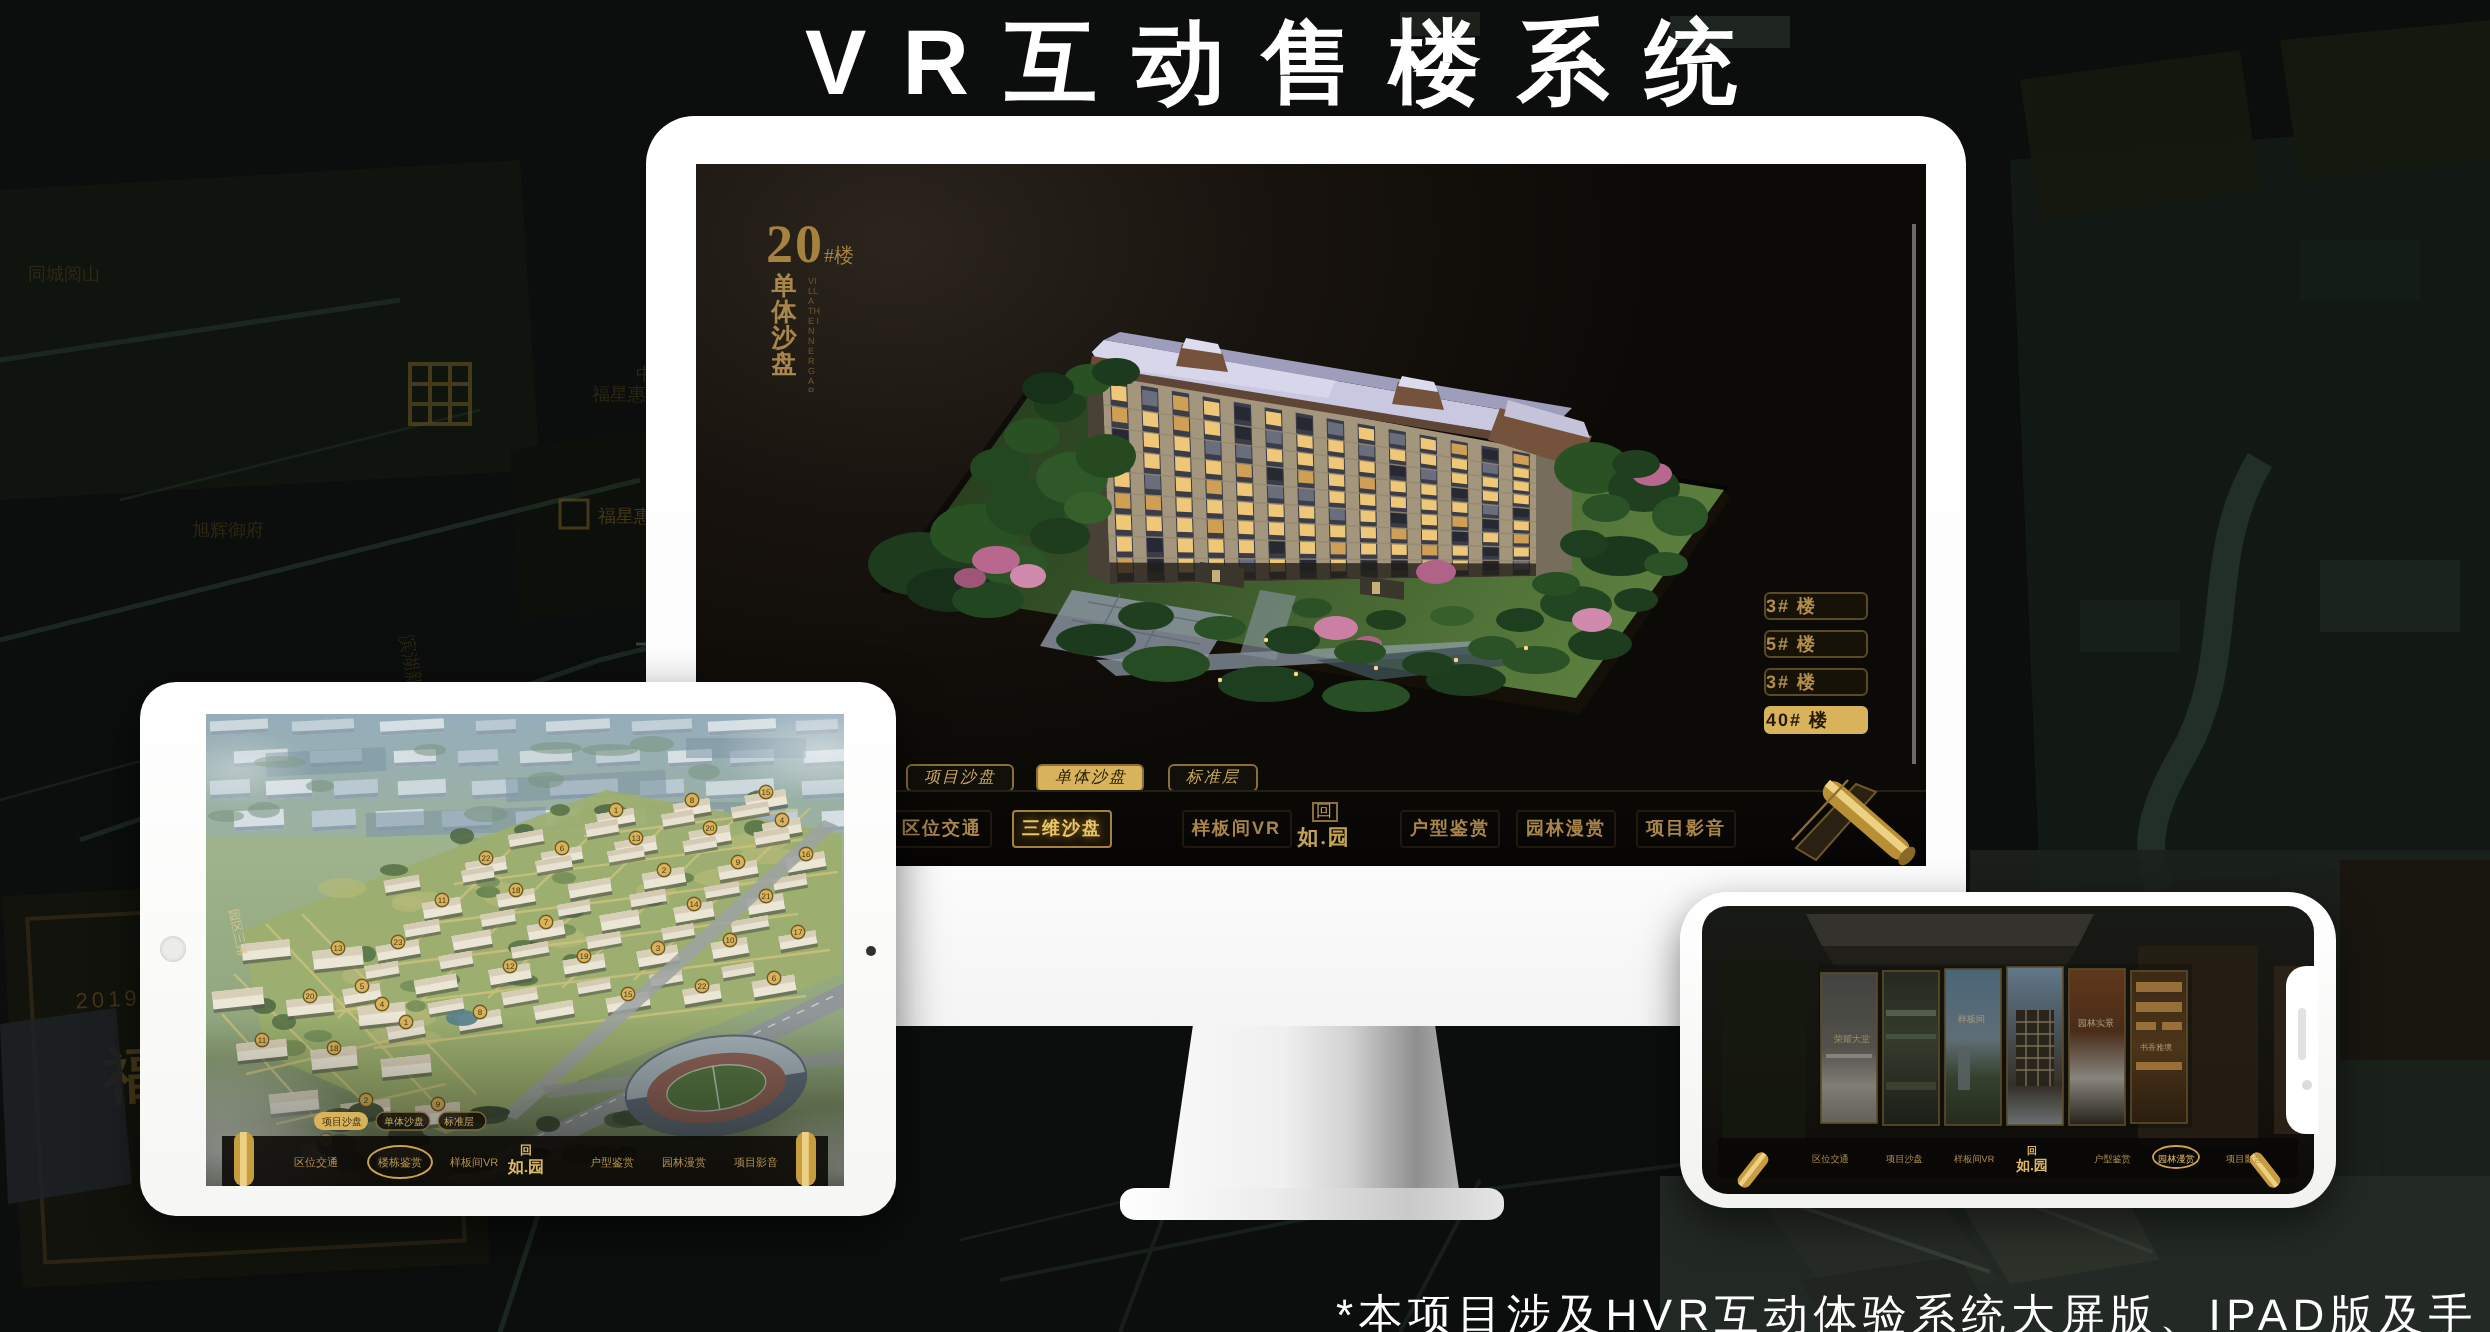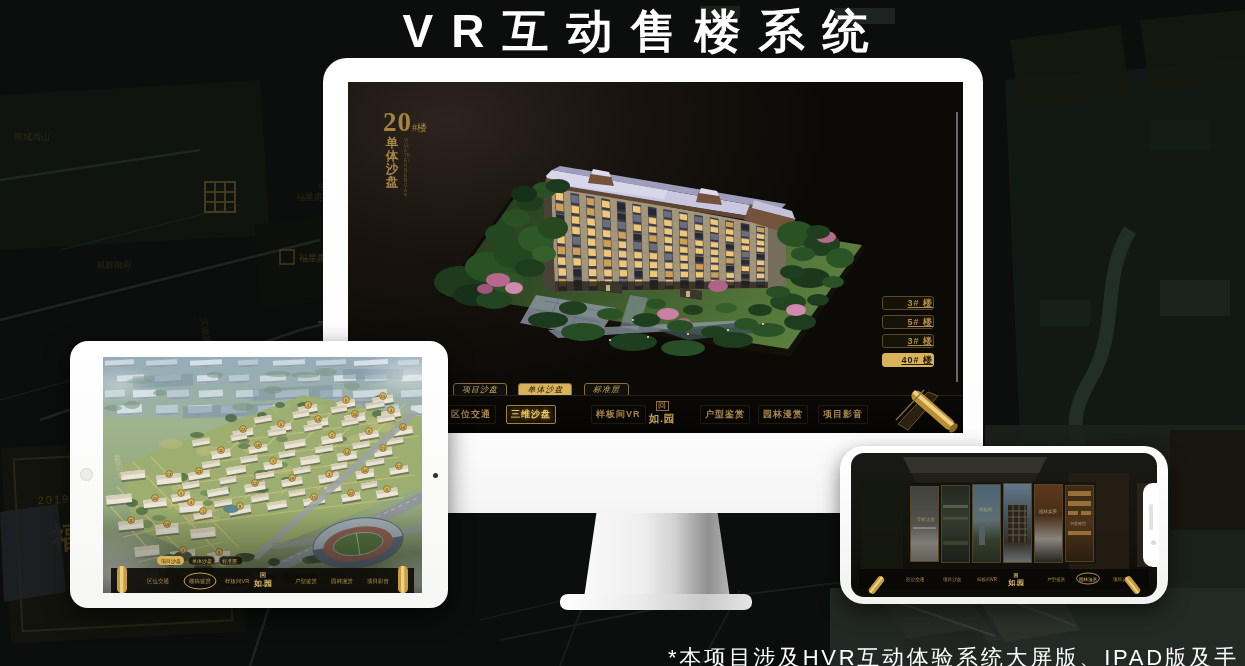--- a/index.html
+++ b/index.html
@@ -1,20 +1,20 @@
 <!DOCTYPE html>
 <html><head>
 <meta charset="utf-8">
 <style>
   html,body{margin:0;padding:0;}
   body{width:1245px;height:666px;overflow:hidden;position:relative;
        background:#0b0e0c;font-family:"Liberation Sans",sans-serif;}
   .abs{position:absolute;}
   .flb{width:50px;height:12px;margin-bottom:5px;border:1px solid #5a4a26;border-radius:3px;
-       background:#171207;color:#b08d4a;font-size:9px;font-weight:bold;text-align:right;line-height:12px;letter-spacing:1px;text-decoration:underline;}
+       background:#171207;color:#b08d4a;font-size:9px;font-weight:bold;text-align:left;line-height:12px;letter-spacing:1px;}
   .flb.on{background:#d9b35c;color:#241a05;border-color:#d9b35c;}
   .mtab{display:inline-block;height:12px;border:1px solid #8a6f3a;border-radius:3px;background:#12100a;
         color:#c9a95f;font-size:8px;line-height:12px;padding:0 8px;margin-right:7px;letter-spacing:1px;}
   .mtab.on{background:#d9b35c;color:#241a05;}
   .mni{position:absolute;top:9px;color:#a8854a;font-size:9px;font-weight:bold;letter-spacing:1px;border:1px solid rgba(138,111,58,0.18);padding:2px 4px;border-radius:2px;}
   .mni.on{color:#e8c468;text-shadow:0 0 4px #a07820;border:1.5px solid #a4813e;background:#1a1408;}
 </style>
 </head>
 <body>
 

